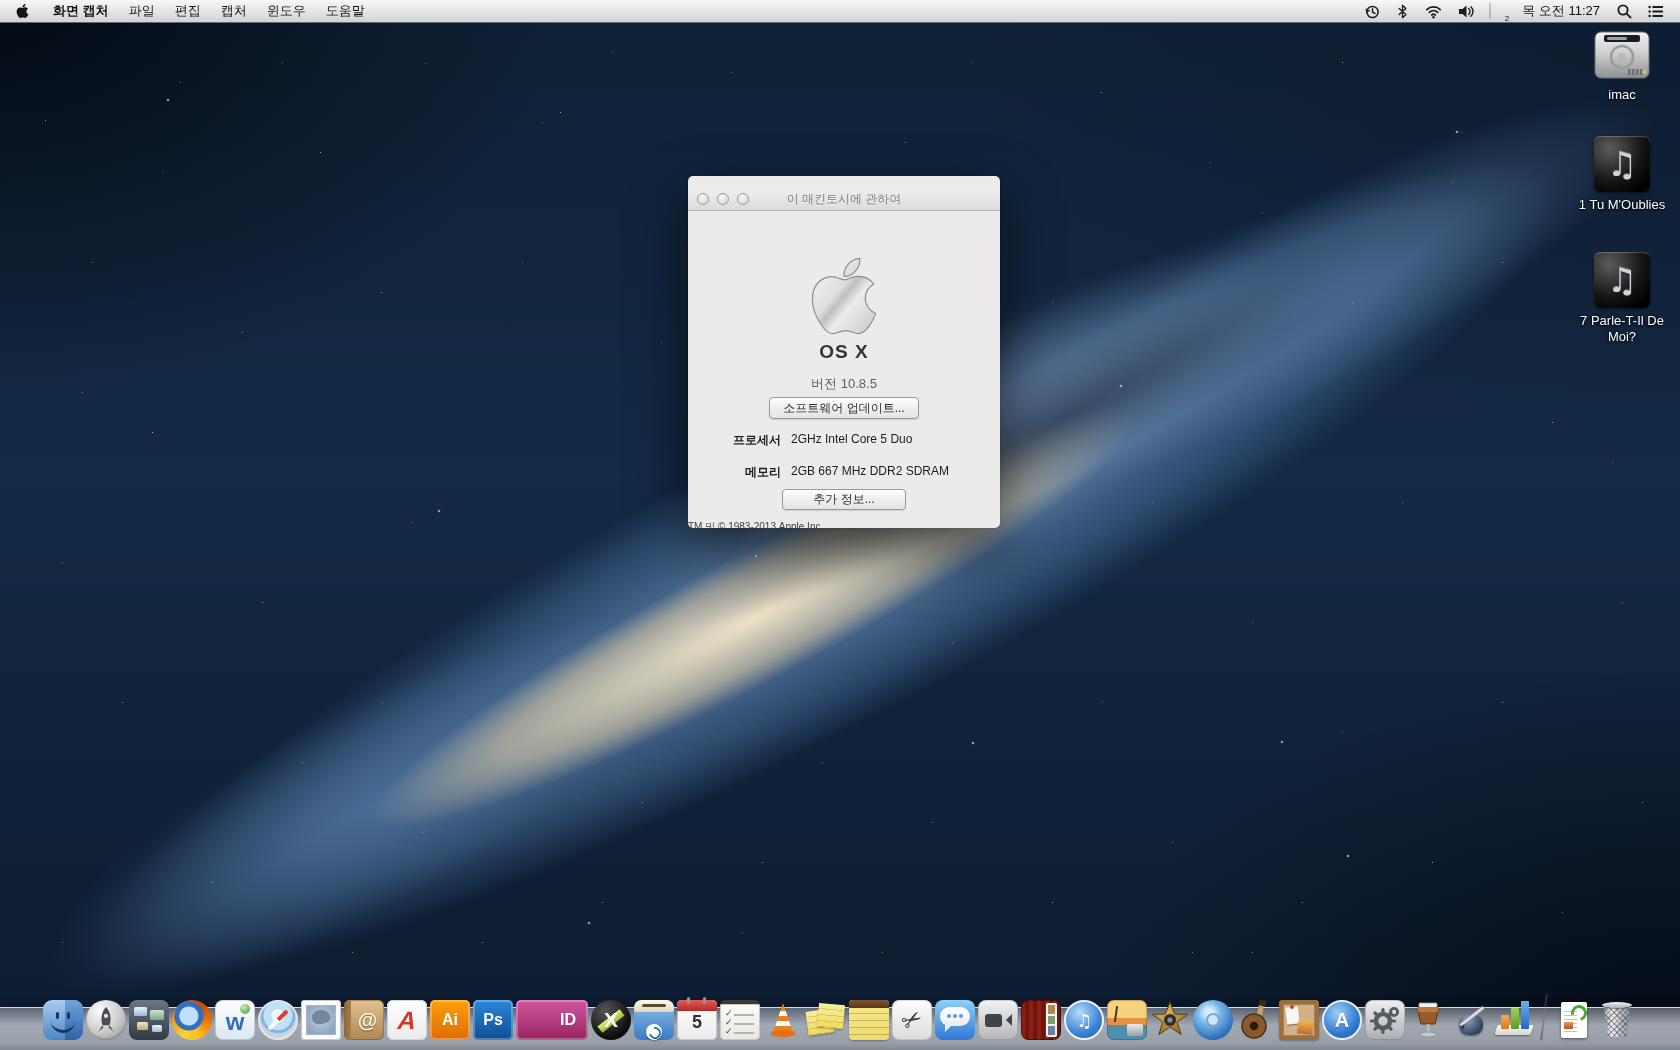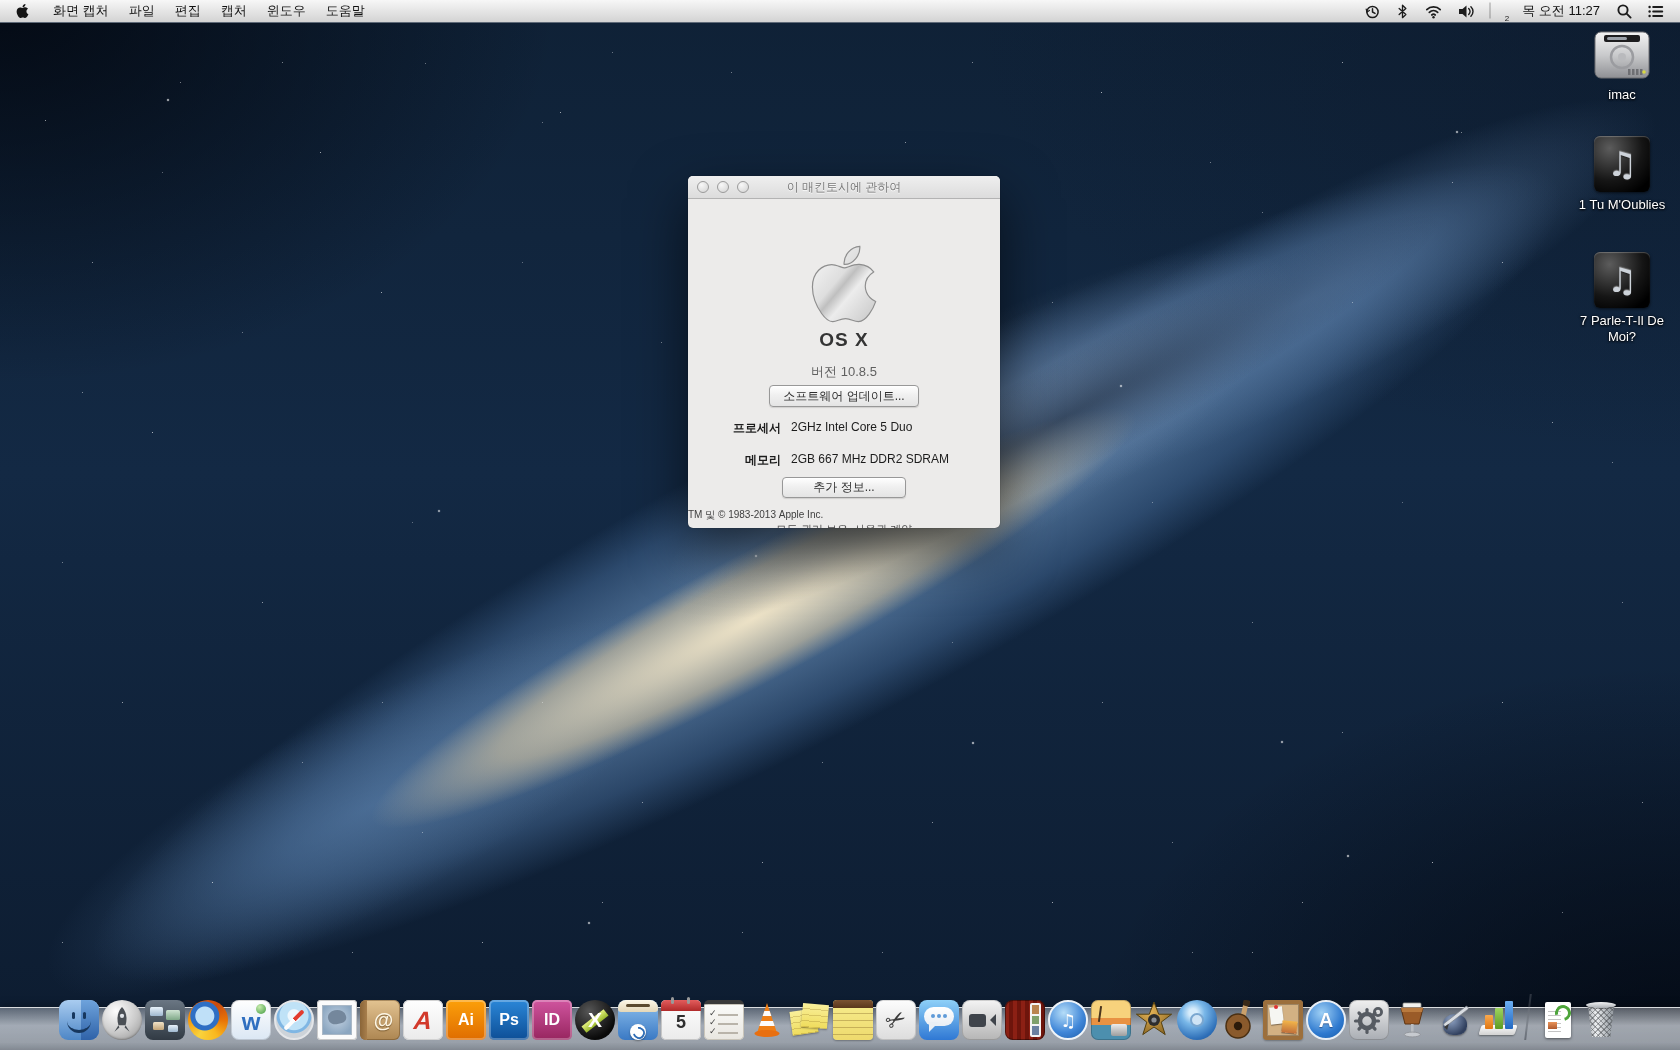--- a/index.html
+++ b/index.html
@@ -57,21 +57,21 @@
     588px 922px 1px 0 rgba(255,255,255,.9),1347px 855px 1px 0 rgba(255,255,255,.95),
     438px 510px 1px 0 rgba(255,255,255,.85),1120px 385px 1px 0 rgba(255,255,255,.9),
     755px 555px 1px 0 rgba(255,255,255,.85);}
 
   
   .menubar{position:absolute;left:0;top:0;right:0;height:22px;z-index:50;display:flex;align-items:center;
     background:linear-gradient(#f7f7f7,#d3d3d3);border-bottom:1px solid #5f6a78;font-size:13px;color:#111;}
   .mb-left{display:flex;align-items:center;height:22px;}
   .apple-menu{padding:0 14px 0 16px;display:flex;align-items:center;height:22px;}
   .mi{padding:0 10px;line-height:22px;white-space:nowrap;}
-  .mi.app{font-weight:normal;}
+  .mi.app{font-weight:bold;}
   .mb-right{margin-left:auto;display:flex;align-items:center;height:22px;padding-right:8px;}
   .st{display:flex;align-items:center;justify-content:center;height:22px;padding:0 7px;}
   .clock{padding:0 9px;white-space:nowrap;}
   .flag-wrap{position:relative;display:inline-block;width:17px;height:17px;}
   .flag{width:15px;height:15px;border-radius:50%;margin:1px;overflow:hidden;position:relative;
     background:linear-gradient(165deg,#cd3145 50%,#1f57a5 50%);box-shadow:0 0 0 .5px rgba(0,0,0,.35);}
   .flag-badge{position:absolute;right:-3px;bottom:-3px;font-size:8px;color:#1a1a1a;}
 
   
   .desk-icons{position:absolute;left:1564px;top:28px;width:116px;z-index:10;}
@@ -80,21 +80,21 @@
     text-shadow:0 1px 2px rgba(0,0,0,.95),0 0 3px rgba(0,0,0,.8);max-width:112px;}
   .music-icon{width:56px;height:56px;border-radius:6px;position:relative;display:flex;align-items:center;justify-content:center;
     background:radial-gradient(circle at 28% 22%,#5c5c5c,#151515 55%,#000 85%);
     box-shadow:inset 0 1px 1px rgba(255,255,255,.25),0 1px 3px rgba(0,0,0,.6);}
   .music-icon .note{font-size:34px;color:#cdd3da;text-shadow:0 -1px 1px #777,0 1px 1px #222;font-family:"DejaVu Sans",sans-serif;}
 
   
   .about-win{position:absolute;left:688px;top:176px;width:312px;height:352px;z-index:40;border-radius:5px;
     background:#ecebea;box-shadow:0 22px 55px rgba(0,0,0,.6),0 0 1px rgba(0,0,0,.6);overflow:hidden;}
   .titlebar{height:22px;background:linear-gradient(#efefef,#dcdcdc);border-bottom:1px solid #b3b3b3;
-    display:flex;align-items:center;position:relative;}
+    display:flex;align-items:center;position:relative;margin-top:12px;}
   .tl-group{position:absolute;left:9px;top:5px;display:flex;gap:8px;}
   .tl{width:12px;height:12px;border-radius:50%;border:1px solid #9a9a9a;box-sizing:border-box;
     background:radial-gradient(circle at 35% 30%,#f8f8f8,#d2d2d2);}
   .win-title{flex:1;text-align:center;font-size:12px;color:#7a7a7a;text-shadow:0 1px 0 rgba(255,255,255,.8);}
   .aw-body{position:relative;height:330px;}
   .big-apple{position:absolute;left:50%;top:42px;transform:translateX(-50%);}
   .osx-name{position:absolute;top:130px;width:100%;text-align:center;font-size:19px;font-weight:bold;
     color:#343434;letter-spacing:1px;}
   .osx-ver{position:absolute;top:164px;width:100%;text-align:center;font-size:13px;color:#5f5f5f;}
   .aw-btn{position:absolute;left:50%;transform:translateX(-50%);border:1px solid #989898;border-radius:4px;
@@ -156,21 +156,21 @@
     background:linear-gradient(90deg,#8a6538,#a87f4c);}
   .ic-contacts .at{position:absolute;left:7px;right:0;top:0;bottom:0;display:flex;align-items:center;justify-content:center;
     font-size:20px;font-weight:bold;color:#fdf6e4;text-shadow:0 1px 1px rgba(80,50,10,.6);}
   .ic-acrobat{border-radius:6px;background:linear-gradient(#ffffff,#ebebeb);box-shadow:inset 0 0 0 1px #d2d2d2;}
   .ic-acrobat .ra{position:absolute;inset:0;display:flex;align-items:center;justify-content:center;
     font-size:25px;font-weight:bold;color:#d2392b;font-style:italic;transform:skewX(-4deg);}
   .adobe{border-radius:5px;display:flex;align-items:center;justify-content:center;color:#fff;font-weight:bold;
     font-size:16px;box-shadow:inset 0 0 0 2px rgba(255,255,255,.28);}
   .ic-ai{background:linear-gradient(#fca00a,#df6c00);}
   .ic-ps{background:linear-gradient(#2b87d8,#0d4e96);}
-  .ic-id{background:linear-gradient(#d0559f,#97255f);}
+  .ic-id{background:linear-gradient(#d0559f,#97255f);padding-left:32px;}
   .ic-quark{border-radius:50%;background:radial-gradient(circle at 35% 28%,#565656,#0a0a0a 72%);}
   .ic-quark .qslash{position:absolute;left:6px;top:17px;width:28px;height:8px;transform:rotate(-38deg);
     background:linear-gradient(#e2f07e,#9ab82c);}
   .ic-quark .qx{position:absolute;inset:0;display:flex;align-items:center;justify-content:center;
     font-size:21px;font-weight:bold;color:#fff;}
   .ic-toast{border-radius:8px 8px 7px 7px;background:linear-gradient(#8fc1ee,#3a79c4);}
   .ic-toast .ttop{position:absolute;left:0;right:0;top:0;height:12px;border-radius:8px 8px 3px 3px;
     background:linear-gradient(#fdf8e8,#e4d7b8);}
   .ic-toast .tslot{position:absolute;left:8px;right:8px;top:4px;height:3px;border-radius:2px;background:#5b4a2e;}
   .ic-toast .tswirl{position:absolute;left:50%;top:24px;width:16px;height:16px;margin-left:-8px;border-radius:50%;

